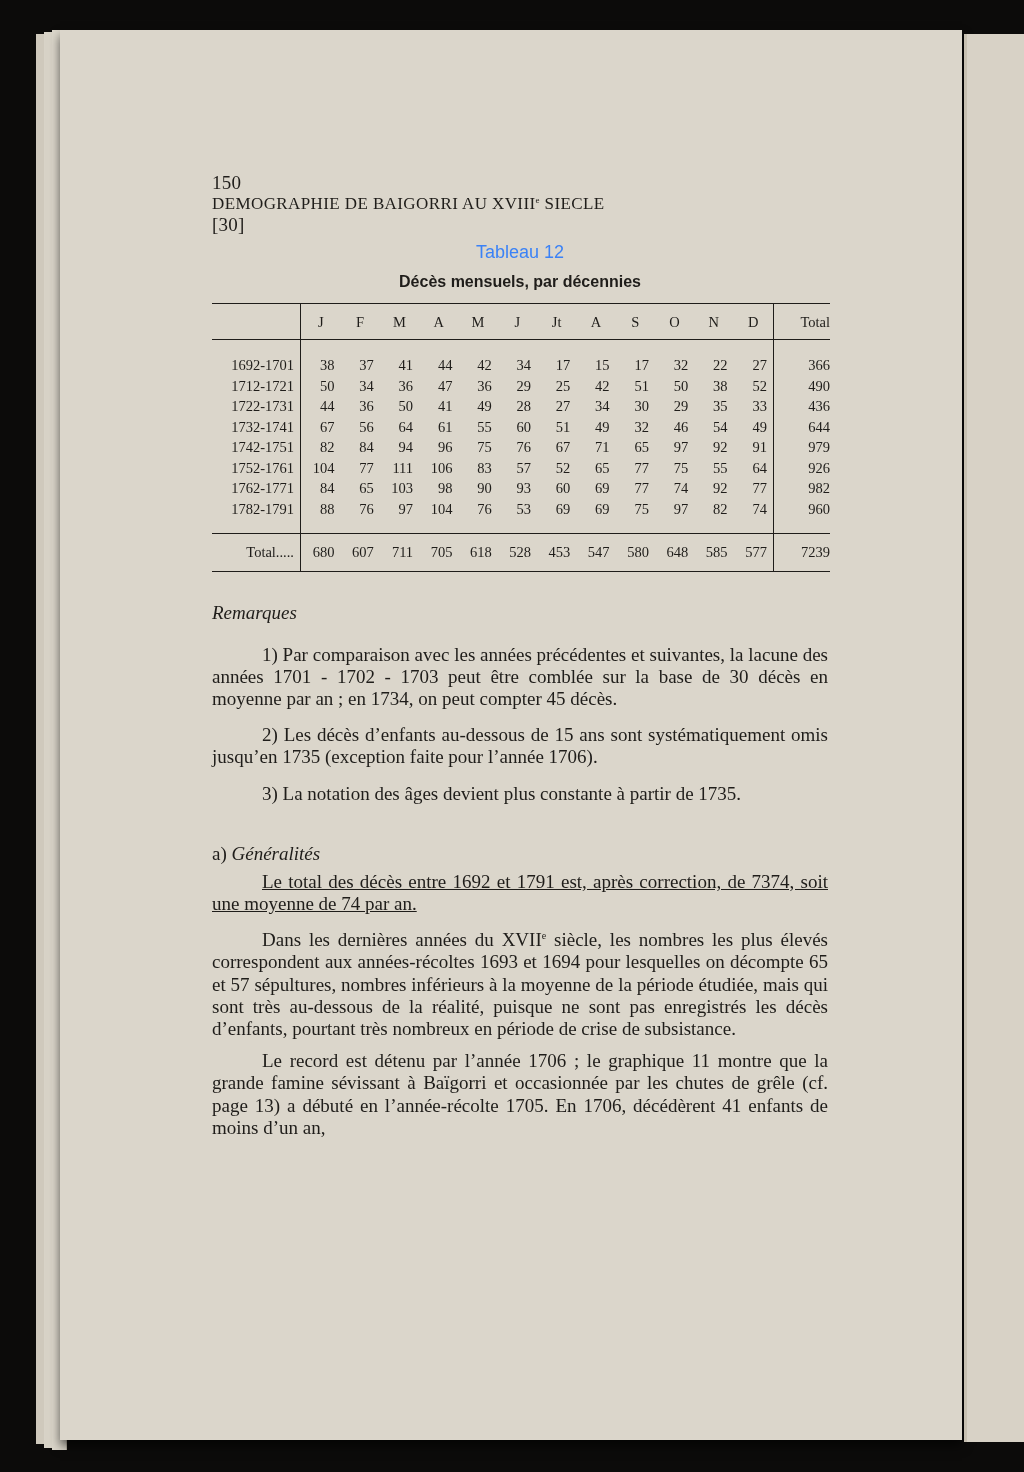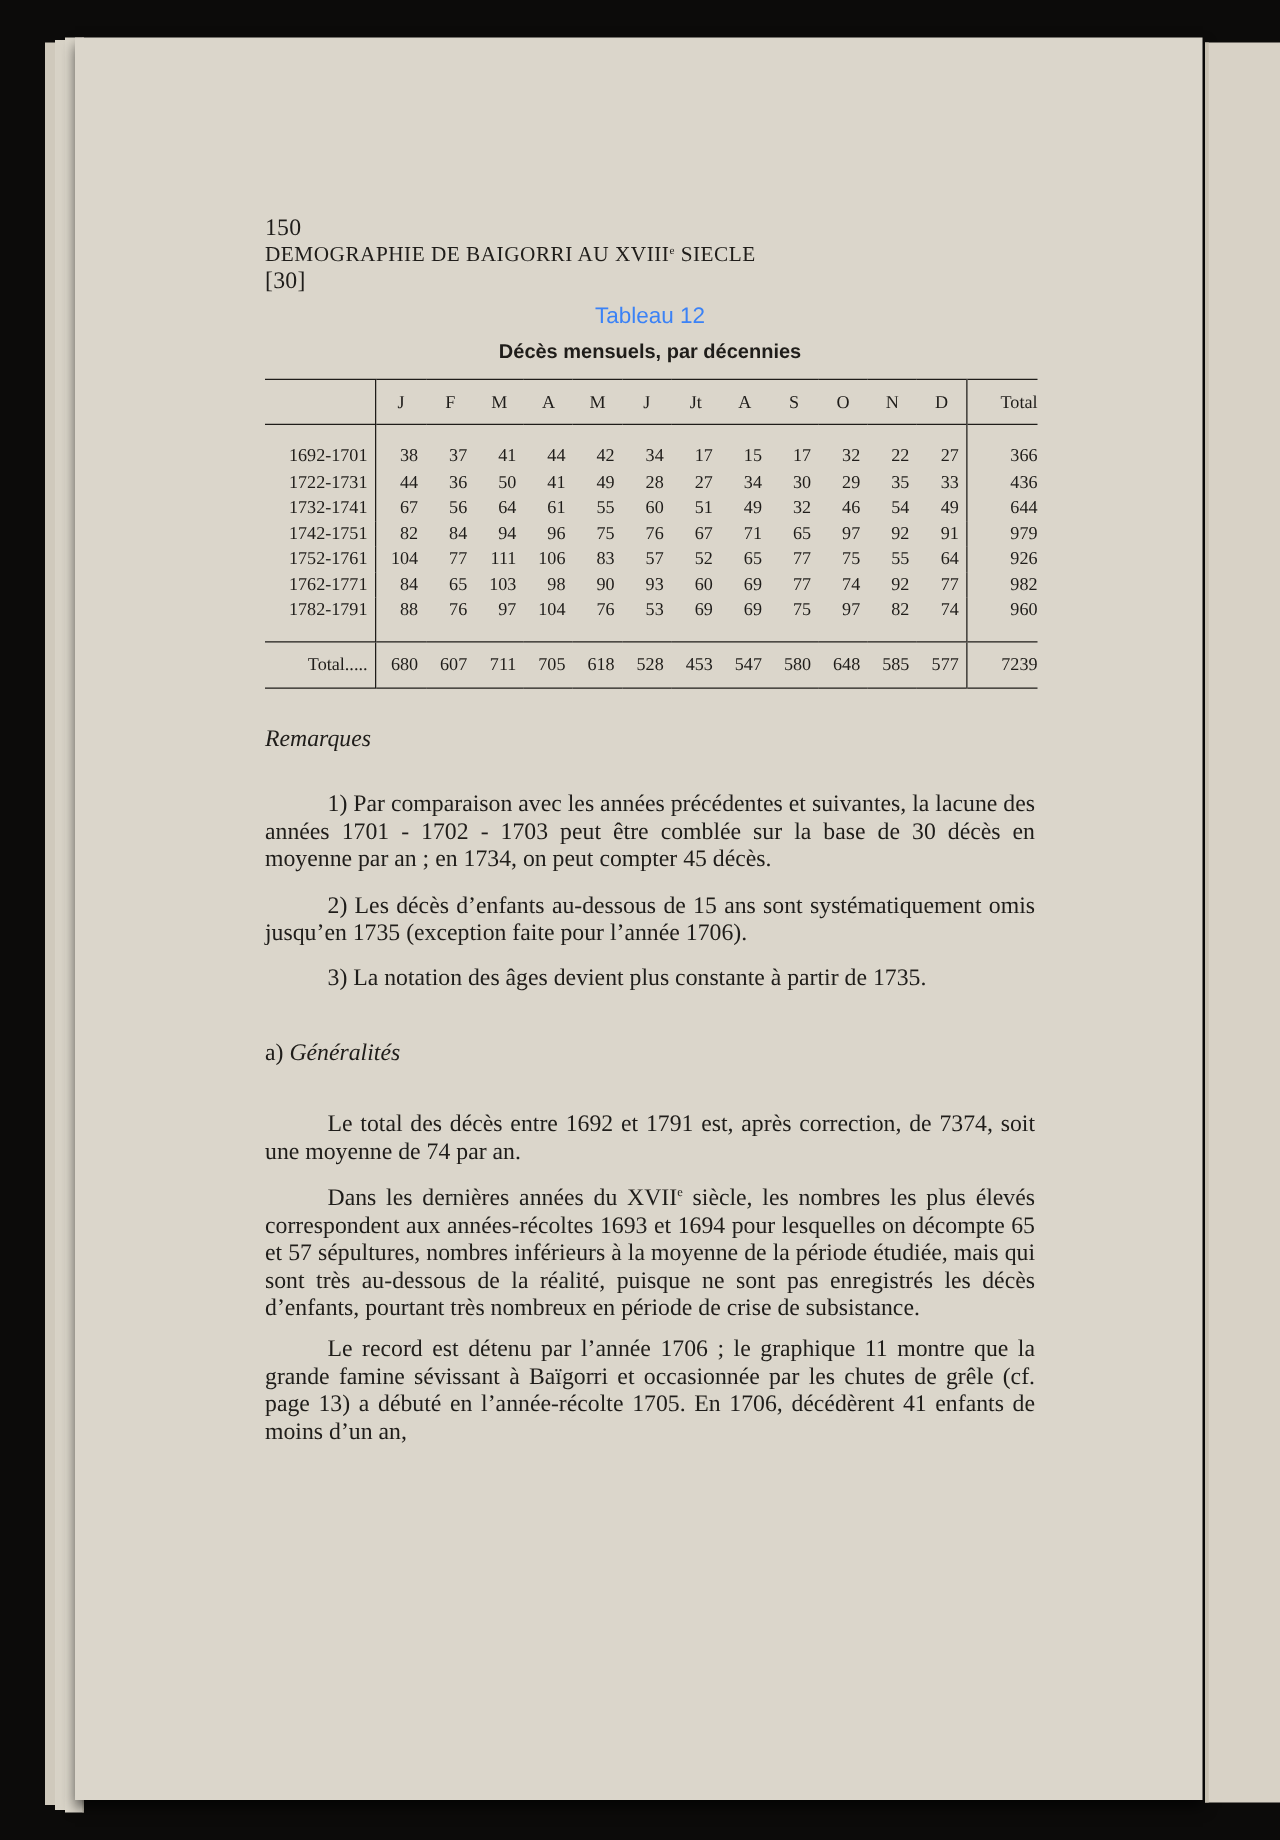--- a/index.html
+++ b/index.html
@@ -44,26 +44,26 @@
     table.deaths td { text-align: right; padding: 1px 6px 0 0; height: 19.5px; }
     table.deaths td.lab { text-align: right; padding-left: 2px; width: 80px; border-right: 1.5px solid #1f1d1a; }
     table.deaths th.lab { border-right: 1.5px solid #1f1d1a; }
     table.deaths .totcol { border-left: 1.5px solid #1f1d1a; text-align: right; width: 56px; padding-right: 0; }
     table.deaths tbody tr.first td { padding-top: 16px; }
     table.deaths tbody tr.last td { padding-bottom: 14px; }
     table.deaths tfoot tr { border-top: 1.5px solid #1f1d1a; border-bottom: 1.5px solid #1f1d1a; }
     table.deaths tfoot td { padding-top: 9px; padding-bottom: 8px; }
     .remarks-h { font-style: italic; font-size: 19px; margin-top: 30px; }
     p { margin: 0; font-size: 19px; line-height: 22.2px; text-align: justify; text-indent: 50px; }
-    .r1 { margin-top: 30px; font-family: Liberation Serif, serif; }
+    .r1 { margin-top: 20px; font-family: Liberation Serif, serif; }
     .r2 { margin-top: 14px; }
     .r3 { margin-top: 14px; }
     .sect { margin-top: 38px; font-size: 19px; }
     .sect i { font-style: italic; }
-    .g1 { margin-top: 35px; }
+    .g1 { margin-top: 6px; text-decoration: underline; }
     .g2 { margin-top: 10px; }
     .g3 { margin-top: 10px; }
     sup.e { font-size: 10px; vertical-align: 7px; }
   </style>
 </head>
 <body>
 
 <div class="edge edge1"></div>
 <div class="edge edge2"></div>
 <div class="edge edge3"></div>
@@ -110,20 +110,36 @@
           <td>34</td>
           <td>17</td>
           <td>15</td>
           <td>17</td>
           <td>32</td>
           <td>22</td>
           <td>27</td>
           <td class="totcol">366</td>
         </tr>
         <tr>
+          <td class="lab">1712-1721</td>
+          <td>50</td>
+          <td>34</td>
+          <td>36</td>
+          <td>47</td>
+          <td>36</td>
+          <td>29</td>
+          <td>25</td>
+          <td>42</td>
+          <td>51</td>
+          <td>50</td>
+          <td>38</td>
+          <td>52</td>
+          <td class="totcol">490</td>
+        </tr>
+        <tr>
           <td class="lab">1722-1731</td>
           <td>44</td>
           <td>36</td>
           <td>50</td>
           <td>41</td>
           <td>49</td>
           <td>28</td>
           <td>27</td>
           <td>34</td>
           <td>30</td>

